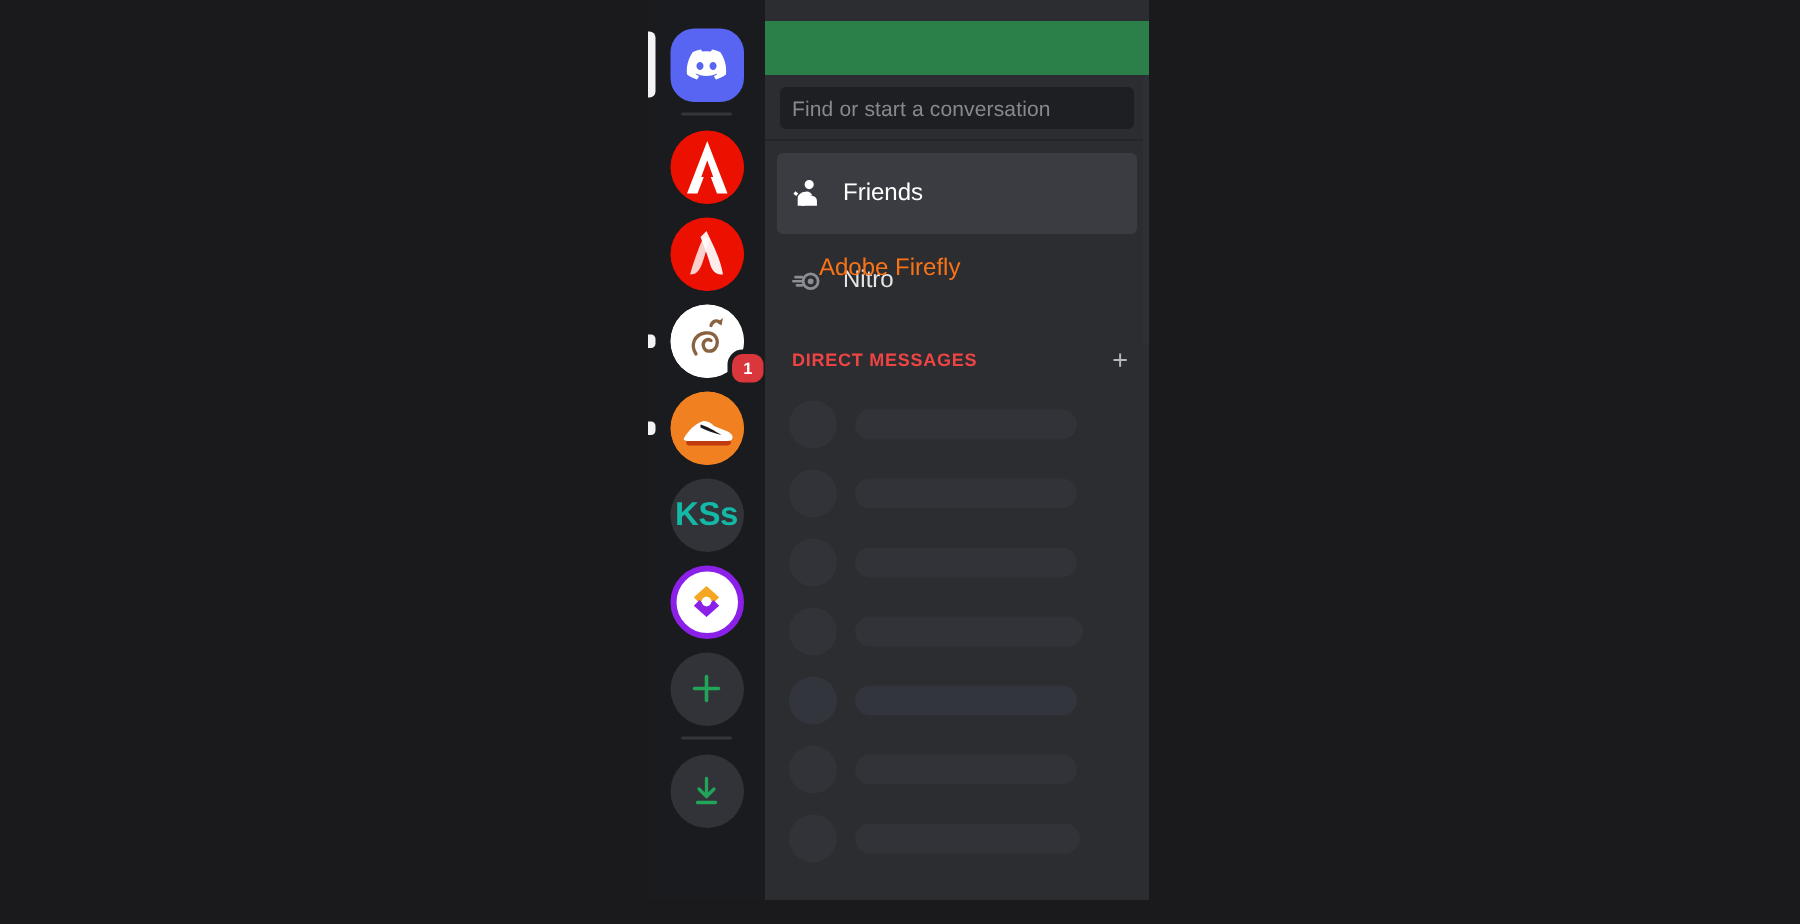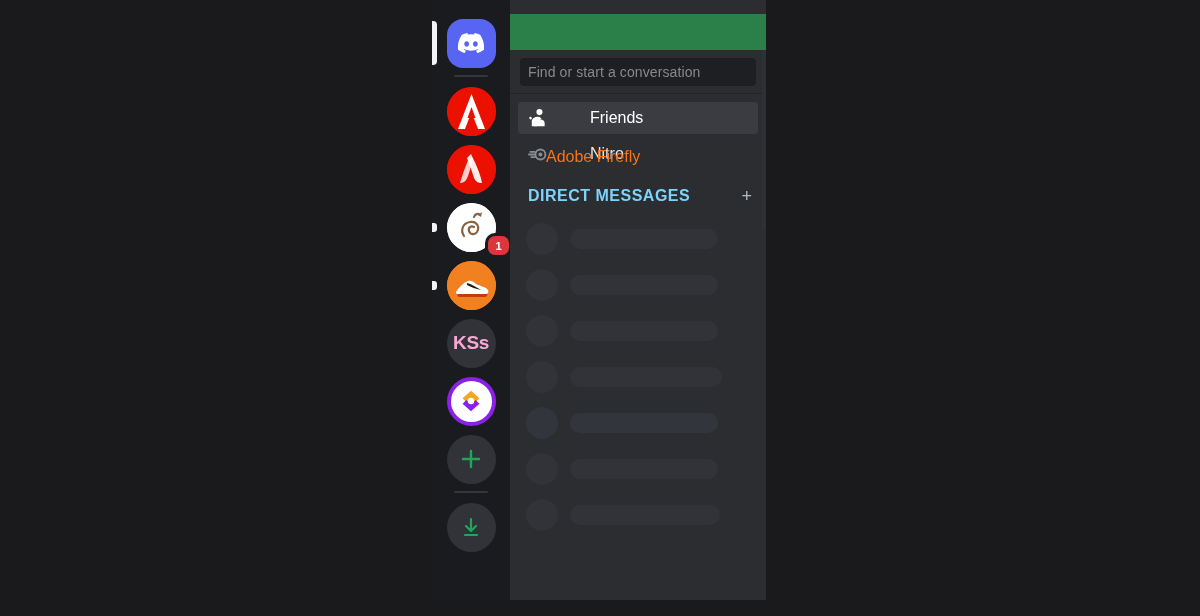--- a/index.html
+++ b/index.html
@@ -71,21 +71,21 @@
     position: relative;
     overflow: hidden;
     box-sizing: border-box;
   }
   .avatar.squircle { border-radius: 16px; }
 
   .av-discord { background: #5865f2; }
   .av-red     { background: #eb1000; }
   .av-white   { background: #ffffff; }
   .av-orange  { background: #f08020; }
-  .av-dark    { background: #313338; color: #f9a8d4; font-size: 19px; font-weight: bold; letter-spacing: -0.3px; }
+  .av-dark    { background: #313338; color: #14b8a6; font-size: 22px; font-weight: bold; letter-spacing: -0.3px; }
   .av-purple  { background: #ffffff; border: 4px solid #8b20e8; }
   .av-action  { background: #313338; }
 
   .badge {
     position: absolute;
     right: -2px;
     bottom: -2px;
     min-width: 19px;
     height: 19px;
     border-radius: 10px;
@@ -152,29 +152,28 @@
     letter-spacing: 0.1px;
     white-space: nowrap;
   }
 
   .nav-list {
     padding: 8px 8px 0 8px;
     box-sizing: border-box;
   }
 
   .nav-item {
-    height: 32px;
+    height: 54px;
     border-radius: 4px;
     display: flex;
     align-items: center;
     padding: 0 8px;
     box-sizing: border-box;
     margin-bottom: 4px;
     position: relative;
-    gap: 28px;
   }
   .nav-item.active { background: #3a3c42; }
 
   .nav-icon {
     width: 24px;
     height: 24px;
     flex: 0 0 24px;
     display: flex;
     align-items: center;
     justify-content: center;
@@ -201,24 +200,24 @@
   .dm-header {
     height: 32px;
     display: flex;
     align-items: center;
     justify-content: space-between;
     padding: 0 8px 0 18px;
     box-sizing: border-box;
     margin-top: 6px;
   }
   .dm-header-label {
-    font-size: 16px;
+    font-size: 12px;
     font-weight: bold;
     letter-spacing: 0.5px;
-    color: #7dd3fc;
+    color: #ef4444;
     text-transform: uppercase;
   }
   .dm-add {
     font-size: 18px;
     color: #b5bac1;
     line-height: 1;
     padding: 0 6px;
   }
 
   .skeleton-list {

